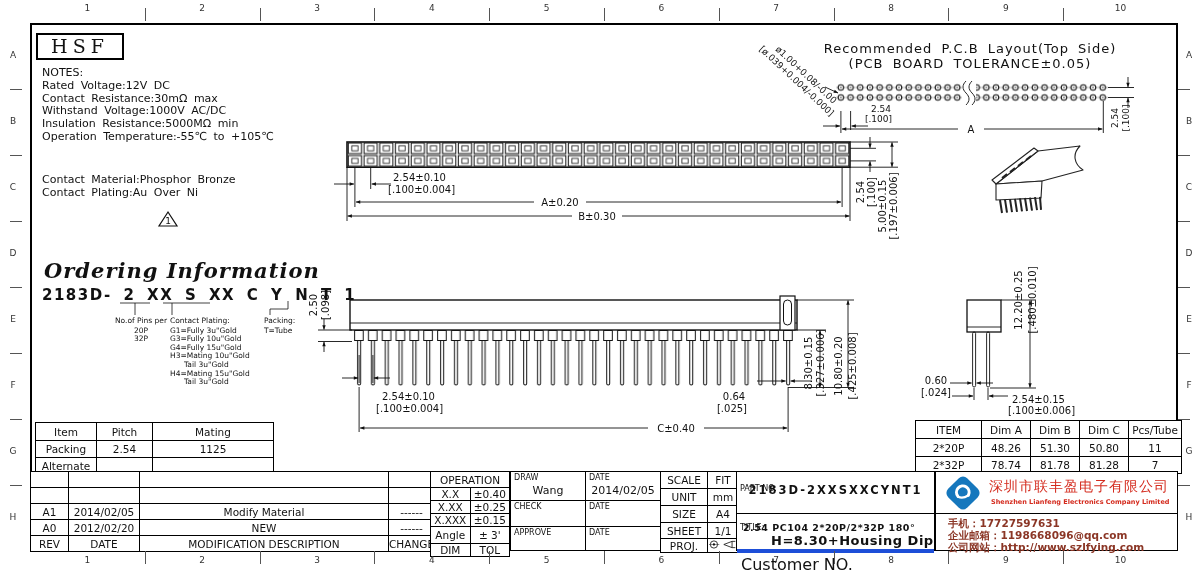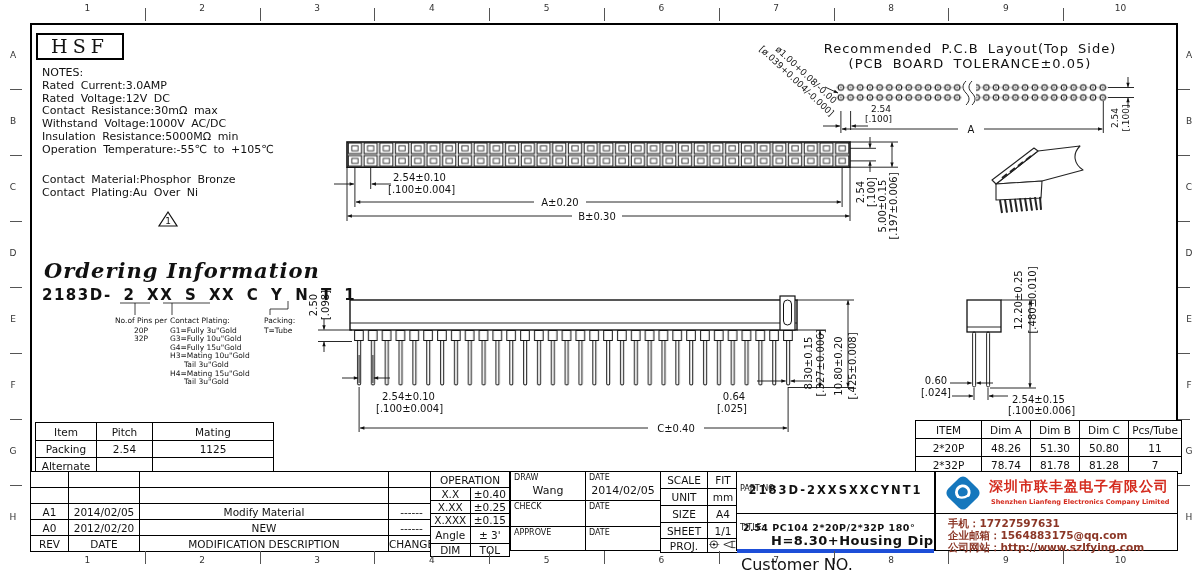--- a/index.html
+++ b/index.html
@@ -224,21 +224,20 @@
       <path d="M120,303 H150 M135,303 V315"></path>
       <path d="M163,303 H210 M172,303 V315"></path>
       <path d="M288,301 V309 H270 V315"></path>
     </g>
   </svg>
 
   <div class="logo">HSF</div>
 
   <div class="notes" style="top:67px">
     <div>NOTES:</div>
-    <div>Rated Current:3.0AMP</div>
     <div>Rated Voltage:12V DC</div>
     <div>Contact Resistance:30mΩ max</div>
     <div>Withstand Voltage:1000V AC/DC</div>
     <div>Insulation Resistance:5000MΩ min</div>
     <div>Operation Temperature:-55℃ to +105℃</div>
   </div>
   <div class="notes" style="top:174px">
     <div>Contact Material:Phosphor Bronze</div>
     <div>Contact Plating:Au Over Ni</div>
   </div>
@@ -453,26 +452,26 @@
 
   <div class="cellbox" style="left:935px;top:471px;width:243px;height:80px">
     <div style="position:relative;height:41px;border-bottom:1px solid #000">
       <svg style="position:absolute;left:6px;top:3px" width="42" height="36" viewBox="0 0 50 42">
         <g transform="rotate(-45 25 21)">
           <rect x="9" y="5" width="32" height="32" rx="7" fill="#1577bd"></rect>
         </g>
         <path d="M19,25 a7.5,7.5 0 1 1 12.5,-1.5" stroke="#fff" stroke-width="3.6" fill="none" stroke-linecap="round"></path>
         <path d="M31,24 q-6,4 -12,1.5" stroke="#fff" stroke-width="2.6" fill="none" stroke-linecap="round"></path>
       </svg>
-      <div style="position:absolute;left:53px;top:6px;font-size:14px;font-weight:bold;letter-spacing:1px;white-space:nowrap" class="red1">深圳市联丰盈电子有限公司</div>
+      <div style="position:absolute;left:53px;top:6px;font-size:14px;font-weight:normal;letter-spacing:1px;white-space:nowrap" class="red1">深圳市联丰盈电子有限公司</div>
       <div style="position:absolute;left:55px;top:26px;font-size:6.5px;font-weight:bold;white-space:nowrap" class="red1">Shenzhen Lianfeng Electronics Company Limited</div>
     </div>
     <div style="padding:3px 0 0 12px;font-size:10.5px;font-weight:bold;line-height:12.2px" class="red2">
       <div>手机：17727597631</div>
-      <div>企业邮箱：1564883175@qq.com</div>
+      <div>企业邮箱：1198668096@qq.com</div>
       <div>公司网站：http://www.szlfying.com</div>
     </div>
   </div>
 
 <span class="gridref" style="left: 80.4px; top: 3px;">1</span>
     <span class="gridref" style="left: 80.4px; top: 555px;">1</span>
     <span class="gridref" style="left: 195.2px; top: 3px;">2</span>
     <span class="gridref" style="left: 195.2px; top: 555px;">2</span>
     <span class="gridref" style="left: 310px; top: 3px;">3</span>
     <span class="gridref" style="left: 310px; top: 555px;">3</span>

